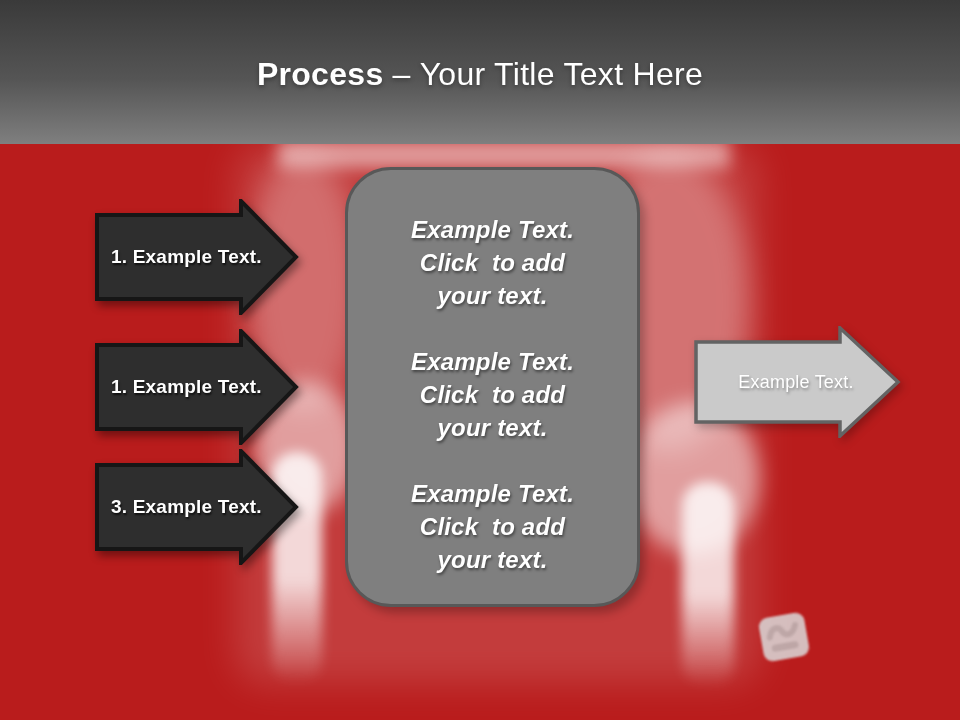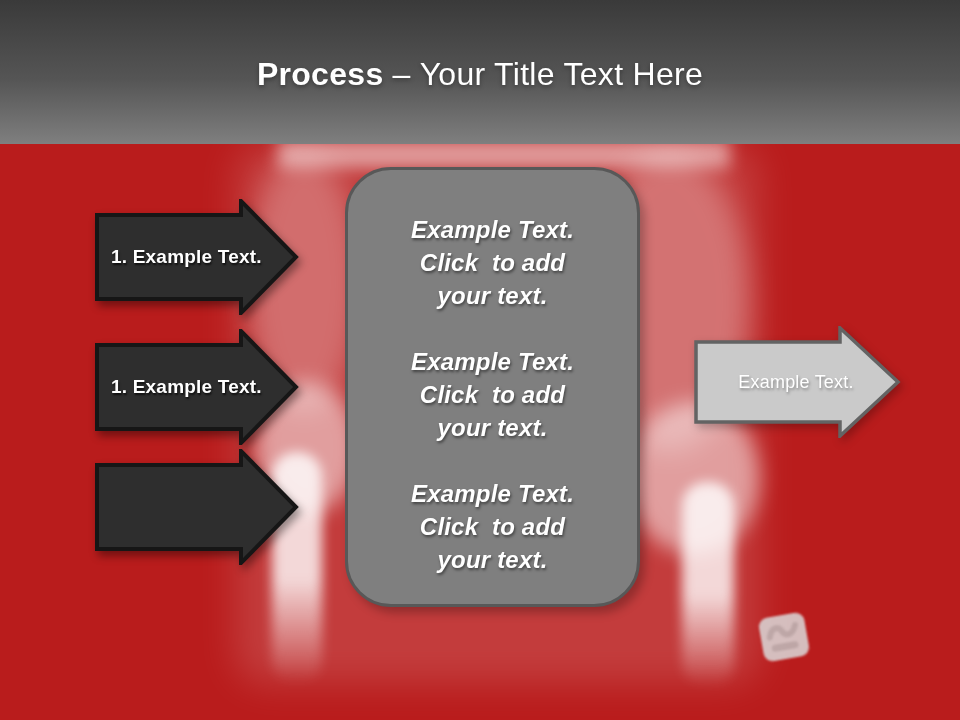--- a/index.html
+++ b/index.html
@@ -108,20 +108,21 @@
     <svg width="206" height="116" viewBox="0 0 206 116">
       <polygon points="3,16 147,16 147,2 202,58 147,114 147,100 3,100" fill="#2e2e2e" stroke="#161616" stroke-width="4" stroke-linejoin="miter"></polygon>
     </svg>
     <span class="step-label">1. Example Text.</span>
   </div>
 
   <div class="step-arrow step-3">
     <svg width="206" height="116" viewBox="0 0 206 116">
       <polygon points="3,16 147,16 147,2 202,58 147,114 147,100 3,100" fill="#2e2e2e" stroke="#161616" stroke-width="4" stroke-linejoin="miter"></polygon>
     </svg>
+    <span class="step-label">3. Example Text.</span>
   </div>
 
   <div class="content-box">
     <p class="box-block">Example Text.
 Click  to add
 your text.</p>
     <p class="box-block">Example Text.
 Click  to add
 your text.</p>
     <p class="box-block">Example Text.

